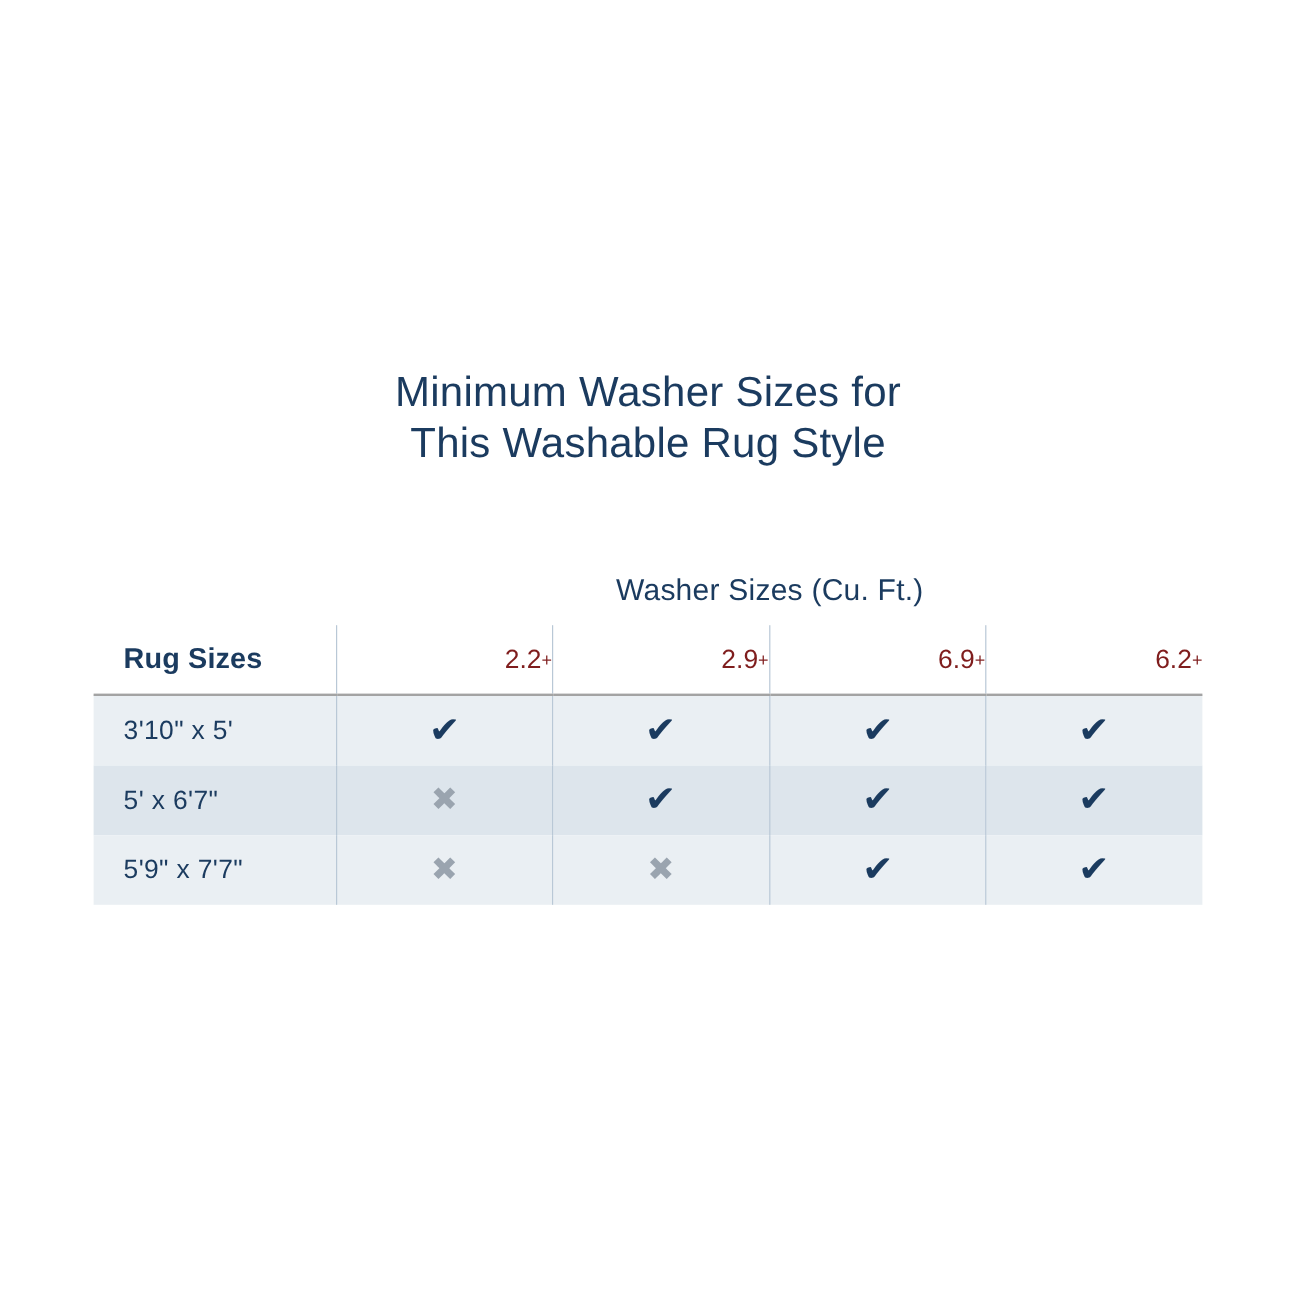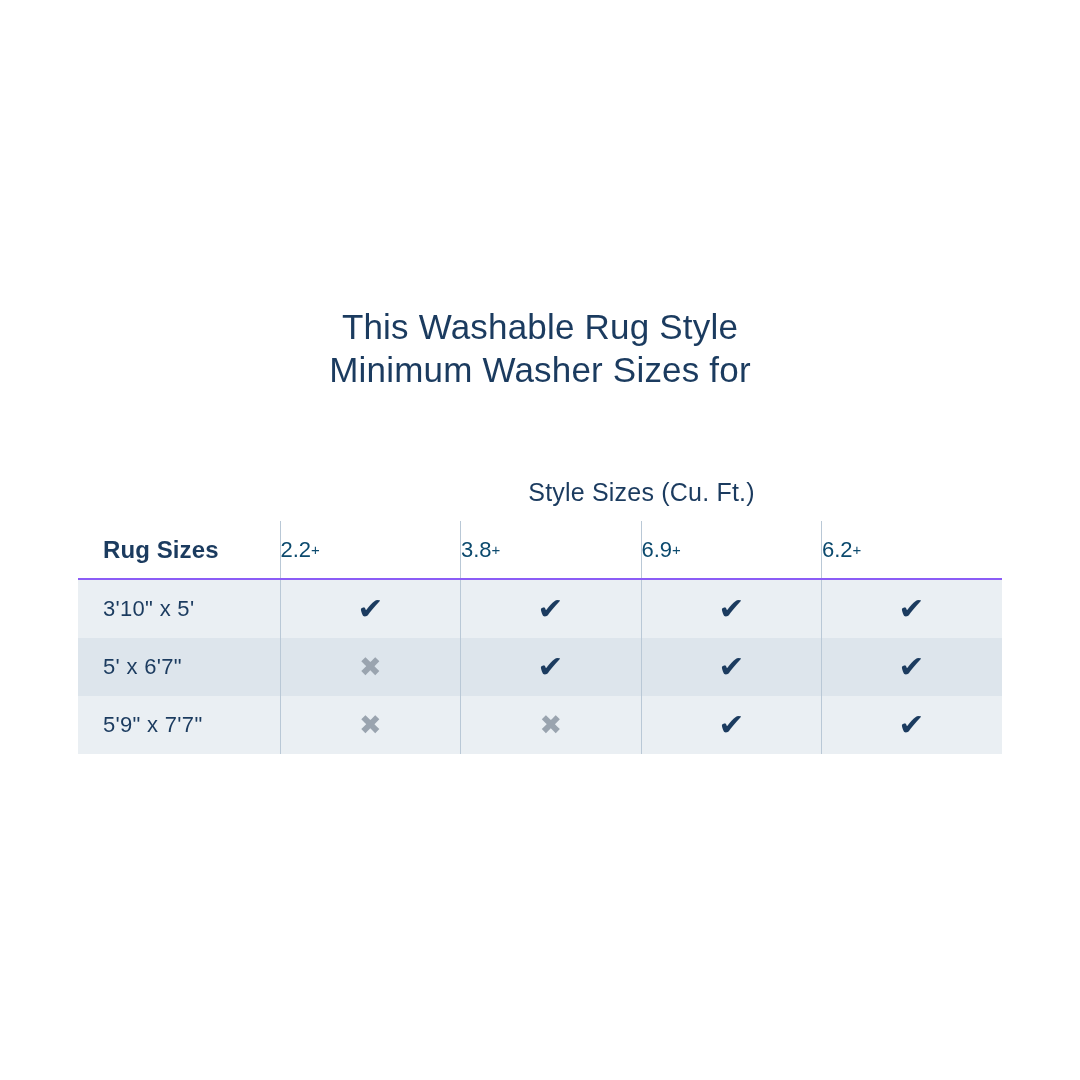--- a/index.html
+++ b/index.html
@@ -64,35 +64,35 @@
     table-layout: fixed;
   }
   table.rugtable col.c-rug   { width: 202px; }
   table.rugtable col.c-w     { width: 180.5px; }
 
   thead th {
     height: 57px;
     padding: 0;
     font-weight: 400;
     vertical-align: middle;
-    border-bottom: 2px solid #8b5cf6;
+    border-bottom: 2px solid #a3a3a3;
     background: #ffffff;
   }
   thead th.rug-head {
     text-align: left;
     padding-left: 25px;
     font-size: 24px;
     font-weight: 700;
     color: #1b3b5f;
     letter-spacing: 0.1px;
   }
   thead th.size-head {
-    text-align: left;
+    text-align: right;
     font-size: 22px;
-    color: #0c4a6e;
+    color: #7f1d1d;
     border-left: 1px solid #b9c8d6;
   }
   .plus {
     font-size: 15px;
     vertical-align: 2px;
     letter-spacing: 0;
   }
 
   tbody td {
     height: 58px;
@@ -129,43 +129,43 @@
     font-size: 27px;
     font-weight: 700;
   }
 </style>
 </head>
 <body>
 
 <div class="page">
 
   <div class="title-block">
+    <div class="title-line">Minimum Washer Sizes for</div>
     <div class="title-line">This Washable Rug Style</div>
-    <div class="title-line">Minimum Washer Sizes for</div>
   </div>
 
-  <div class="subtitle">Style Sizes (Cu. Ft.)</div>
+  <div class="subtitle">Washer Sizes (Cu. Ft.)</div>
 
   <div class="table-wrap">
     <table class="rugtable">
       <colgroup>
         <col class="c-rug">
         <col class="c-w">
         <col class="c-w">
         <col class="c-w">
         <col class="c-w">
       </colgroup>
       <thead>
         <tr>
           <th class="rug-head">Rug Sizes</th>
           <th class="size-head">
             <span>2.2</span><span class="plus">+</span>
           </th>
           <th class="size-head">
-            <span>3.8</span><span class="plus">+</span>
+            <span>2.9</span><span class="plus">+</span>
           </th>
           <th class="size-head">
             <span>6.9</span><span class="plus">+</span>
           </th>
           <th class="size-head">
             <span>6.2</span><span class="plus">+</span>
           </th>
         </tr>
       </thead>
       <tbody>

